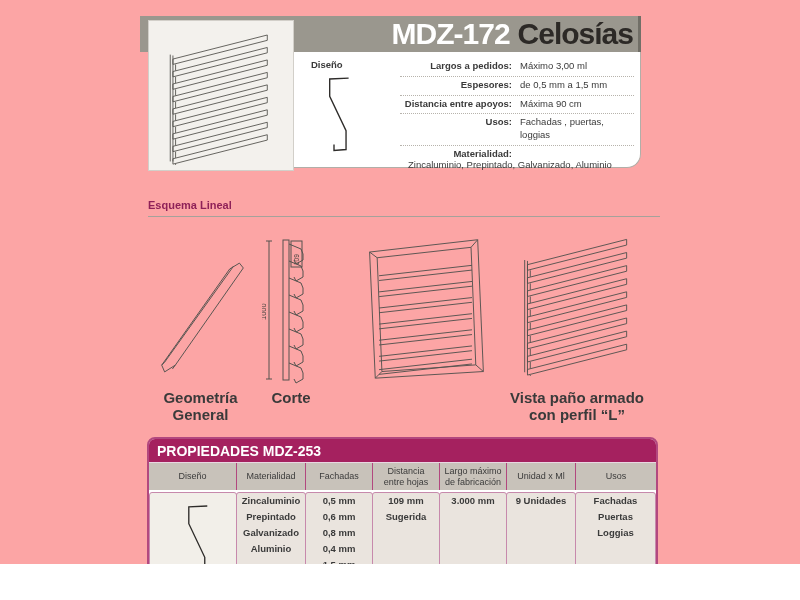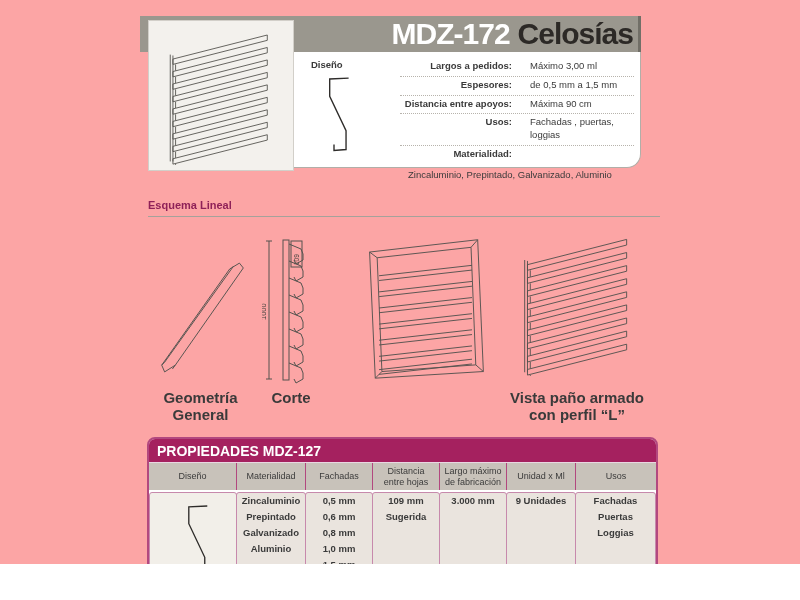--- a/index.html
+++ b/index.html
@@ -36,21 +36,21 @@
     display:flex;align-items:center;justify-content:center;
   }
   .specs-box{
     position:absolute;left:293px;top:52px;width:348px;height:116px;box-sizing:border-box;
     background:#ffffff;border:1px solid #b1aea8;border-top:none;border-radius:0 0 14px 0;
     display:flex;z-index:1;
   }
   .diseno-pane{width:106px;padding:7px 0 0 17px;box-sizing:border-box;}
   .diseno-label{font-size:9.5px;font-weight:bold;color:#3a3a3a;margin-bottom:3px;}
   .spec-rows{flex:1;padding:6px 6px 4px 0;box-sizing:border-box;}
-  .spec-row{display:flex;align-items:flex-start;padding:2px 0 3px 0;border-bottom:1px dotted #b7b3ac;gap:10px;}
+  .spec-row{display:flex;align-items:flex-start;padding:2px 0 3px 0;border-bottom:1px dotted #b7b3ac;}
   .spec-row:last-child{border-bottom:none;flex-direction:column;}
   .spec-label{width:112px;text-align:right;font-size:9.5px;font-weight:bold;flex:none;}
   .spec-value{flex:1;padding-left:8px;font-size:9.5px;line-height:1.35;}
 
   
   .esquema-heading{position:absolute;left:148px;top:199px;font-size:11px;font-weight:bold;color:#8f2158;}
   .esquema-rule{position:absolute;left:148px;top:216px;width:512px;height:1px;background:var(--line-gray);}
   .drawing{position:absolute;}
   .drawing-label{position:absolute;top:389px;font-size:15px;font-weight:bold;text-align:center;color:#3a3a3a;}
 
@@ -220,21 +220,21 @@
       <use href="#slat" transform="translate(0,56)"></use>
       <use href="#slat" transform="translate(0,70)"></use>
       <use href="#slat" transform="translate(0,84)"></use>
       <use href="#slat" transform="translate(0,98)"></use>
       <use href="#slat" transform="translate(0,112)"></use>
     </svg>
   </div>
   <div class="drawing-label" style="left:502px;width:150px;">Vista paño armado con perfil “L”</div>
 
   <div class="props">
-    <div class="props-title">PROPIEDADES MDZ-127</div>
+    <div class="props-title">PROPIEDADES MDZ-253</div>
     <div class="props-head">
       <div class="hcell">Diseño</div>
       <div class="hcell">Materialidad</div>
       <div class="hcell">Fachadas</div>
       <div class="hcell">Distancia entre hojas</div>
       <div class="hcell">Largo máximo de fabricación</div>
       <div class="hcell">Unidad x Ml</div>
       <div class="hcell">Usos</div>
     </div>
     <div class="props-body">
@@ -246,21 +246,21 @@
       <div class="bcell">
           <div>Zincaluminio</div>
           <div>Prepintado</div>
           <div>Galvanizado</div>
           <div>Aluminio</div>
         </div>
       <div class="bcell">
           <div>0,5 mm</div>
           <div>0,6 mm</div>
           <div>0,8 mm</div>
-          <div>1,0 mm</div>
+          <div>0,4 mm</div>
           <div>1,5 mm</div>
         </div>
       <div class="bcell">
           <div>109 mm</div>
           <div>Sugerida</div>
         </div>
       <div class="bcell">
           <div>3.000 mm</div>
         </div>
       <div class="bcell">

